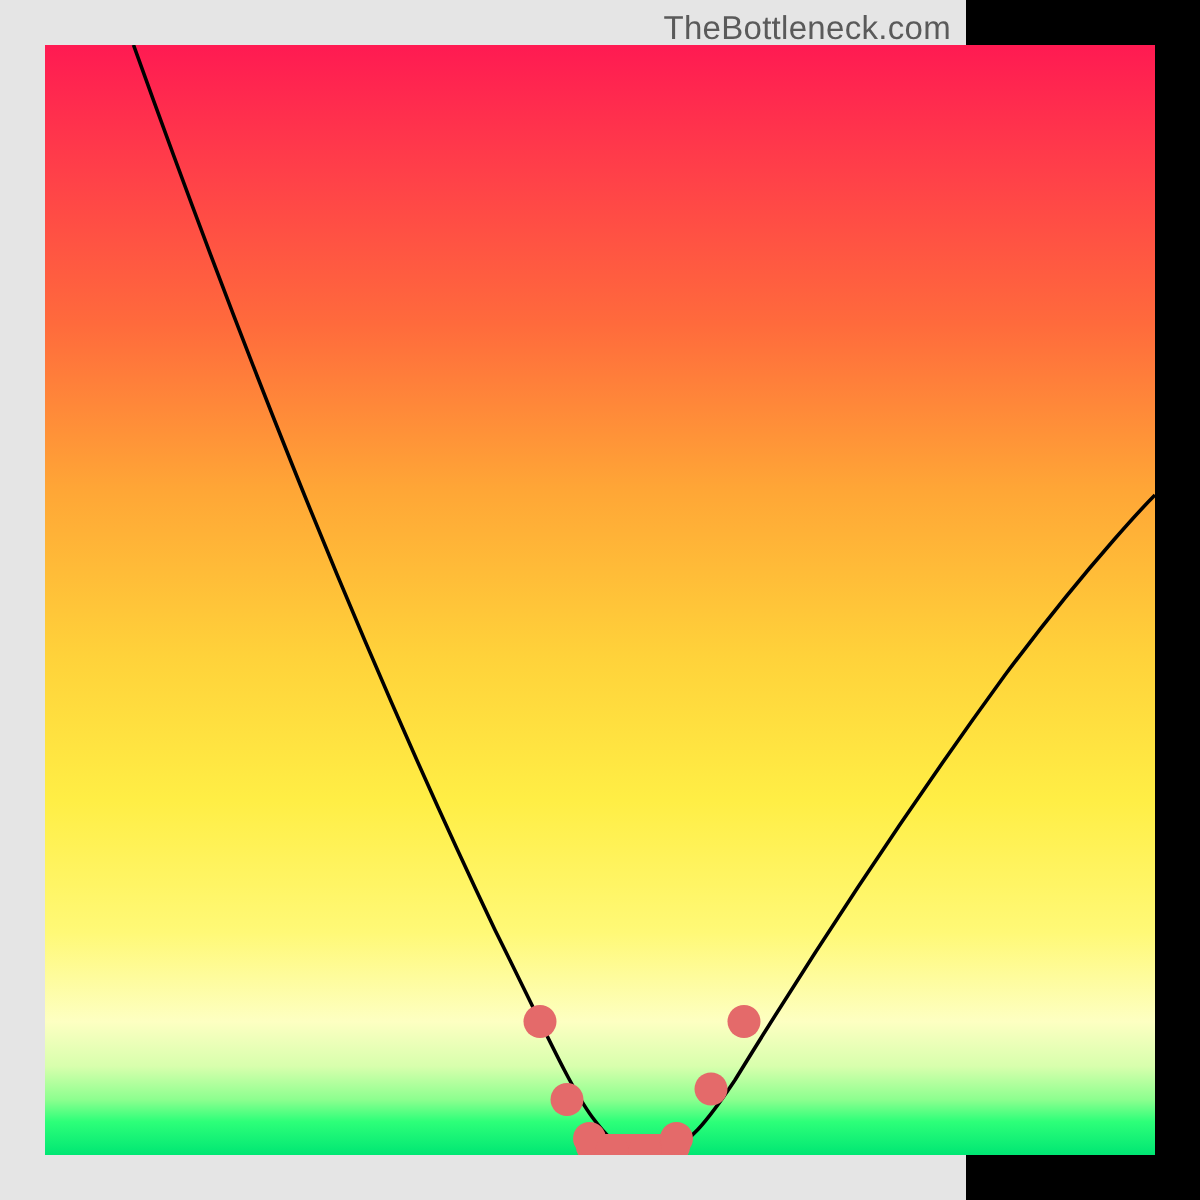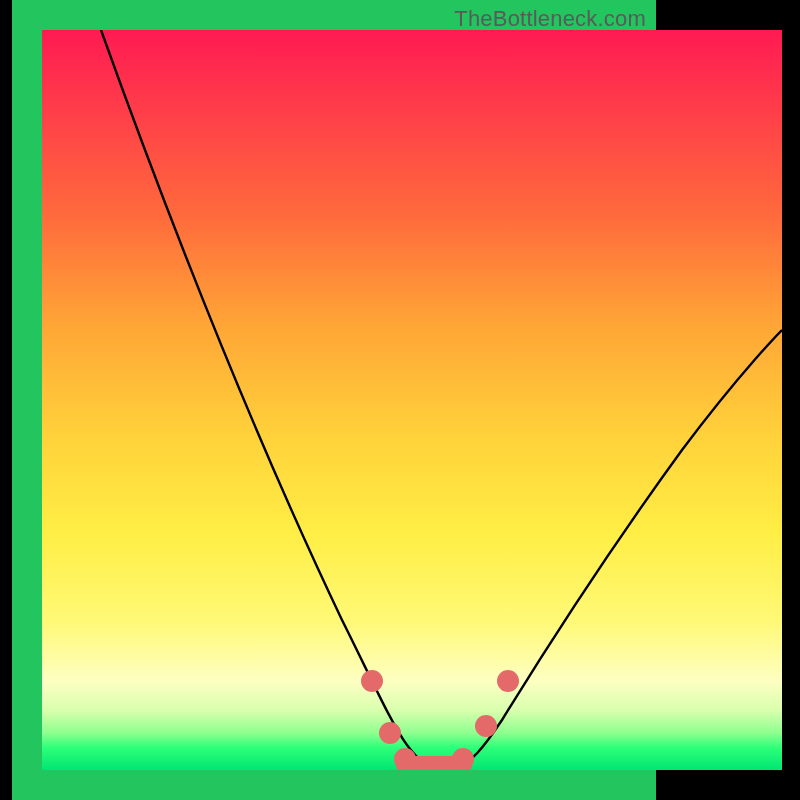--- a/index.html
+++ b/index.html
@@ -6,23 +6,23 @@
     margin: 0;
     padding: 0;
     width: 800px;
     height: 800px;
     background: #000;
     overflow: hidden;
     font-family: Arial, Helvetica, sans-serif;
   }
   .frame {
     position: absolute;
-    left: 12px; top: 0;
+    left: 0; top: 0;
     width: 644px; height: 800px;
-    background: #22c55e;
+    background: #e5e5e5;
   }
   .plot-area {
     position: absolute;
     left: 30px; top: 30px;
     width: 740px; height: 740px;
     background: linear-gradient(
       to bottom,
       #ff1a52 0%,
       #ff3b4a 10%,
       #ff6a3c 25%,

